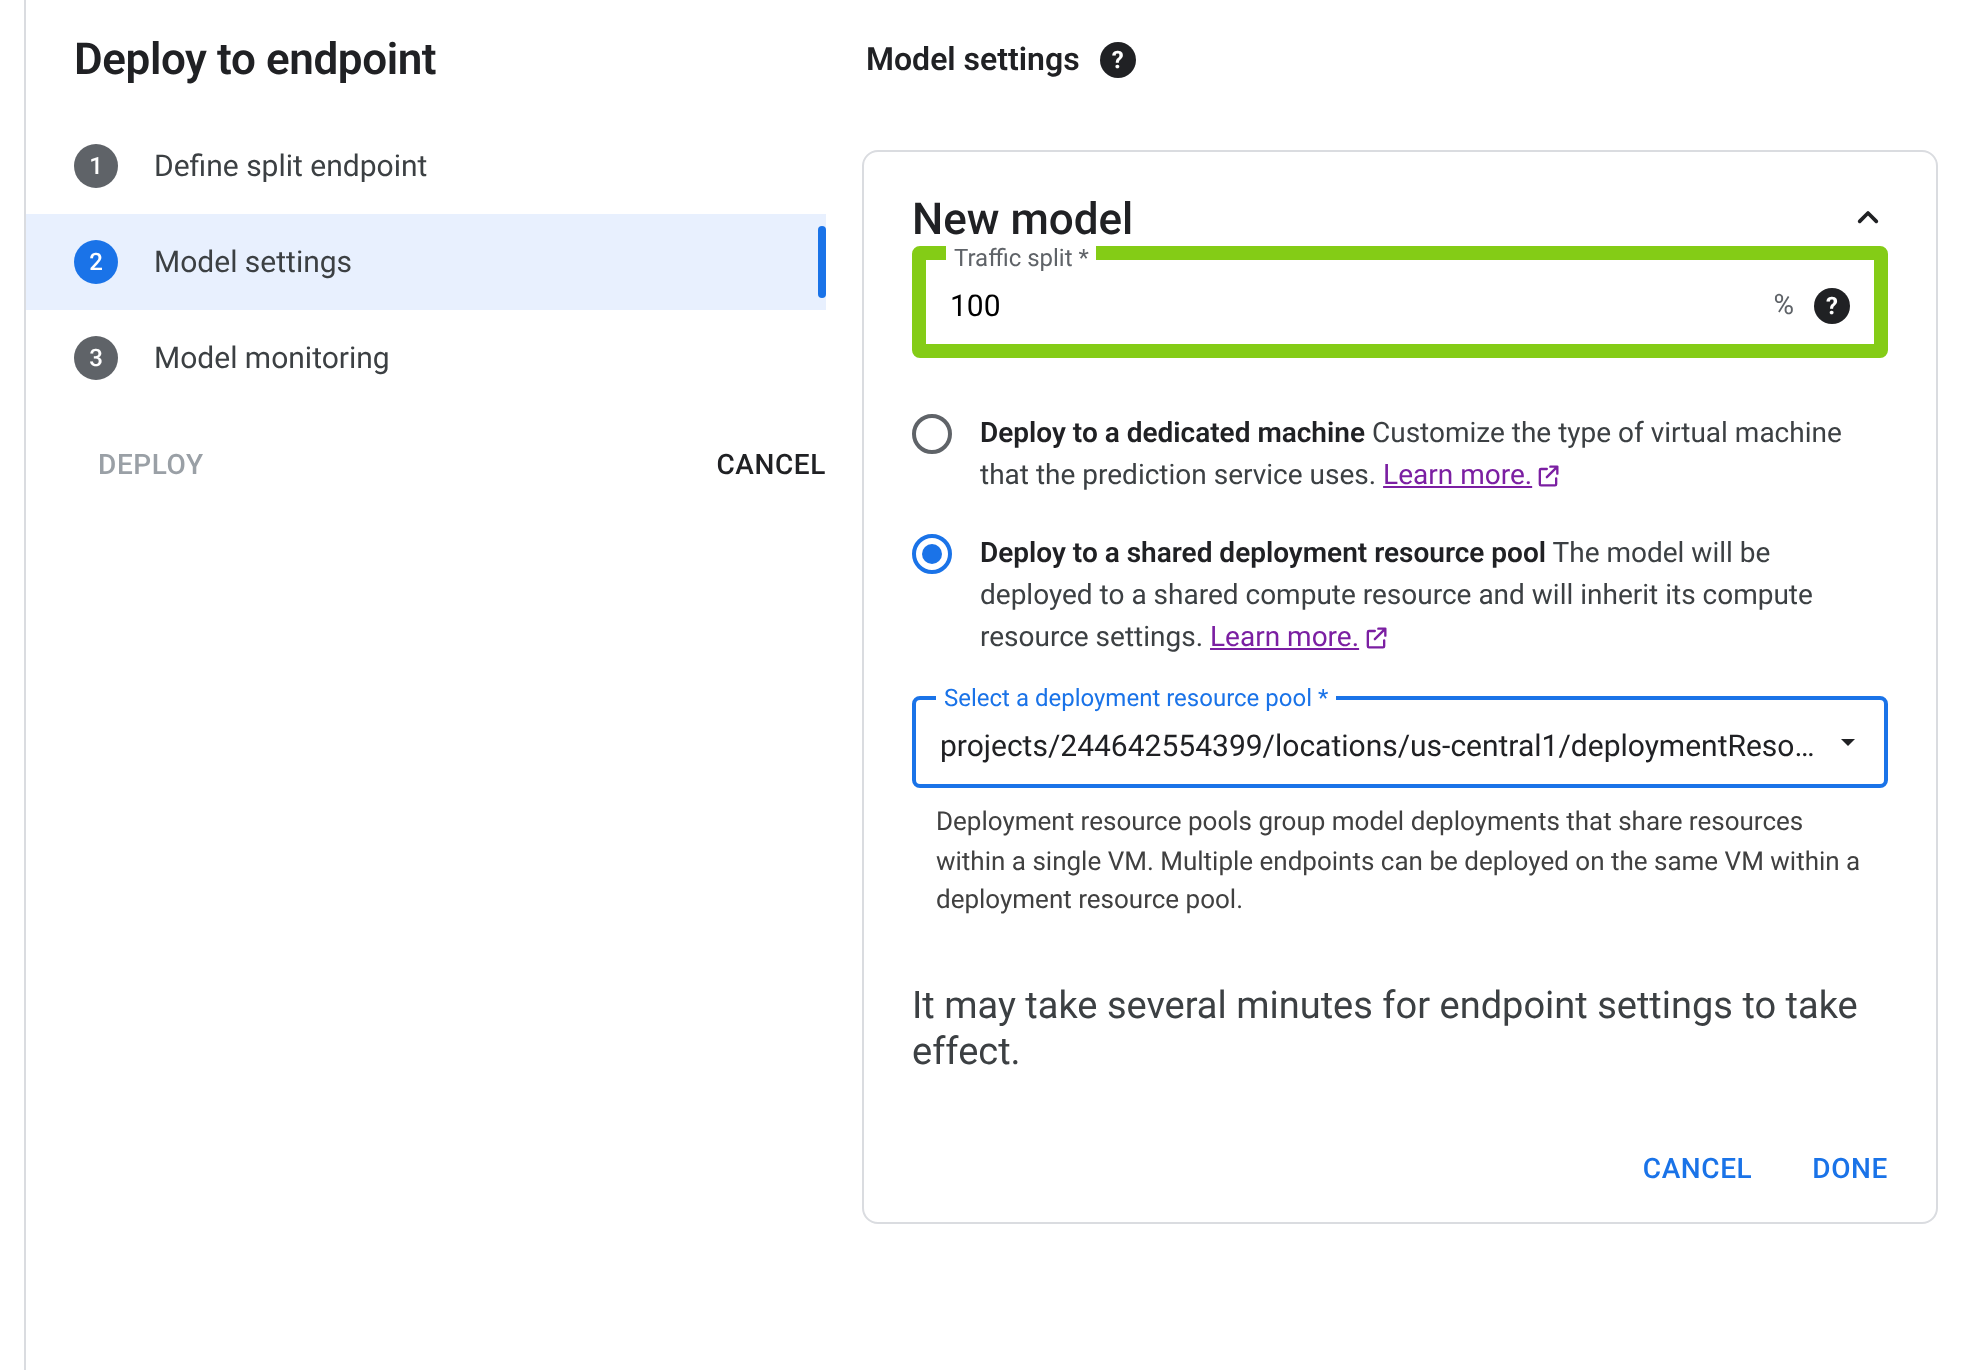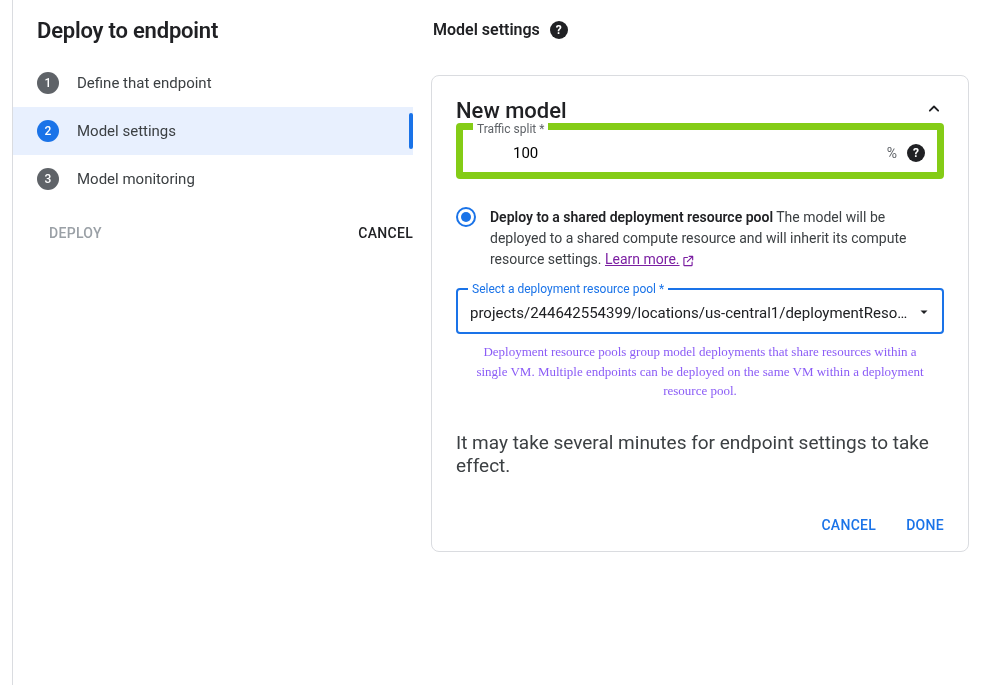--- a/index.html
+++ b/index.html
@@ -24,54 +24,54 @@
     .card { border:1px solid #dadce0; border-radius:8px; padding: 22px 24px 18px 24px;}
     .card-header { display:flex; align-items:center; justify-content:space-between;}
     .card-header-title { font-size:22px; font-weight:500;}
     .chevron { cursor:pointer; }
     .model-name { font-size:18px; font-weight:500; margin-top:22px; margin-bottom:14px; letter-spacing:-0.1px;}
     
     .field-wrap { position:relative; border:7px solid #84cc16; border-radius:4px; padding: 14px 12px 10px 12px; display:flex; align-items:center;}
     .field-wrap.blue { border:2px solid #1a73e8; }
     .field-label { position:absolute; top:-8px; left:10px; background:#fff; padding:0 4px; font-size:12px; color:#5f6368;}
     .field-label.blue { color:#1a73e8;}
-    .field-input { border:none; outline:none; font-size:15px; flex:1; font-family:inherit; background:transparent;margin-left:38px;}
+    .field-input { border:none; outline:none; font-size:15px; flex:1; font-family:inherit; background:transparent;}
     .pct { color:#5f6368; margin-right:10px; font-size:14px;}
     
     .radio-group { margin-top:28px;}
     .radio-item { display:flex; align-items:flex-start; gap:14px; margin-bottom:18px; cursor:pointer;}
     .radio { width:20px; height:20px; border-radius:50%; border:2px solid #5f6368; flex-shrink:0; margin-top:0px; position:relative;}
     .radio.selected { border-color:#1a73e8;}
     .radio.selected::after { content:''; position:absolute; width:10px; height:10px; border-radius:50%; background:#1a73e8; left:3px; top:3px;}
     .radio-content { font-size:14px; line-height:1.5; color:#3c4043;}
     .radio-content .bold { font-weight:600; color:#202124;}
     .learn-link { color:#7b1fa2; text-decoration:underline; cursor:pointer;}
     .ext-icon { display:inline-block; width:14px; height:14px; vertical-align:middle; margin-left:1px;}
     
-    .select-wrap { margin-top:16px; position: relative; text-align: center;}
+    .select-wrap { margin-top:16px; position: relative;}
     .dropdown-caret { cursor:pointer; margin-left:6px;}
-    .helper-text { font-size:13px; color:#8b5cf6; line-height:1.5; margin-top:8px; padding: 0 12px; font-family: Liberation Serif, serif;}
+    .helper-text { font-size:13px; color:#404040; line-height:1.5; margin-top:8px; padding: 0 12px;}
     
     .note { font-size:19px; color:#3c4043; margin-top:30px;}
     
     .card-actions { display:flex; justify-content:flex-end; gap:30px; margin-top:40px; font-size:14px; font-weight:500; letter-spacing:0.3px;}
     .card-actions span { color:#1a73e8; cursor:pointer;}
     
     .field-text { font-size:15px; flex:1; white-space:nowrap; overflow:hidden; text-overflow:ellipsis; color:#202124;}
   </style>
 </head>
 <body>
 
 <div class="root">
   <div class="sidebar">
     <div class="sidebar-title">Deploy to endpoint</div>
     <div class="step-list">
       <div class="step">
         <div class="step-num">1</div>
-        <div>Define that endpoint</div>
+        <div>Define split endpoint</div>
       </div>
       <div class="step active">
         <div class="step-num">2</div>
         <div>Model settings</div>
       </div>
       <div class="step">
         <div class="step-num">3</div>
         <div>Model monitoring</div>
       </div>
     </div>
@@ -100,20 +100,30 @@
 
       <div class="field-wrap">
         <span class="field-label">Traffic split *</span>
         <input class="field-input" value="100" style="">
         <span class="pct">%</span>
         <span class="help-icon-circ">?</span>
       </div>
 
       <div class="radio-group">
         <div class="radio-item">
+          <div class="radio"></div>
+          <div class="radio-content">
+            <span class="bold">Deploy to a dedicated machine</span>
+            <span>Customize the type of virtual machine that the prediction service uses.</span>
+            <span class="learn-link"><span>Learn more.</span><span class="ext-icon"><svg width="14" height="14" viewBox="0 0 24 24">
+                    <path d="M14 4h6v6M20 4l-9 9M19 14v5a1 1 0 0 1-1 1H6a1 1 0 0 1-1-1V7a1 1 0 0 1 1-1h5" stroke="#7b1fa2" stroke-width="2" fill="none" stroke-linecap="round" stroke-linejoin="round"></path>
+                  </svg></span></span>
+          </div>
+        </div>
+        <div class="radio-item">
           <div class="radio selected"></div>
           <div class="radio-content">
             <span class="bold">Deploy to a shared deployment resource pool</span>
             <span>The model will be deployed to a shared compute resource and will inherit its compute resource settings.</span>
             <span class="learn-link"><span>Learn more.</span><span class="ext-icon"><svg width="14" height="14" viewBox="0 0 24 24">
                     <path d="M14 4h6v6M20 4l-9 9M19 14v5a1 1 0 0 1-1 1H6a1 1 0 0 1-1-1V7a1 1 0 0 1 1-1h5" stroke="#7b1fa2" stroke-width="2" fill="none" stroke-linecap="round" stroke-linejoin="round"></path>
                   </svg></span></span>
           </div>
         </div>
       </div>

